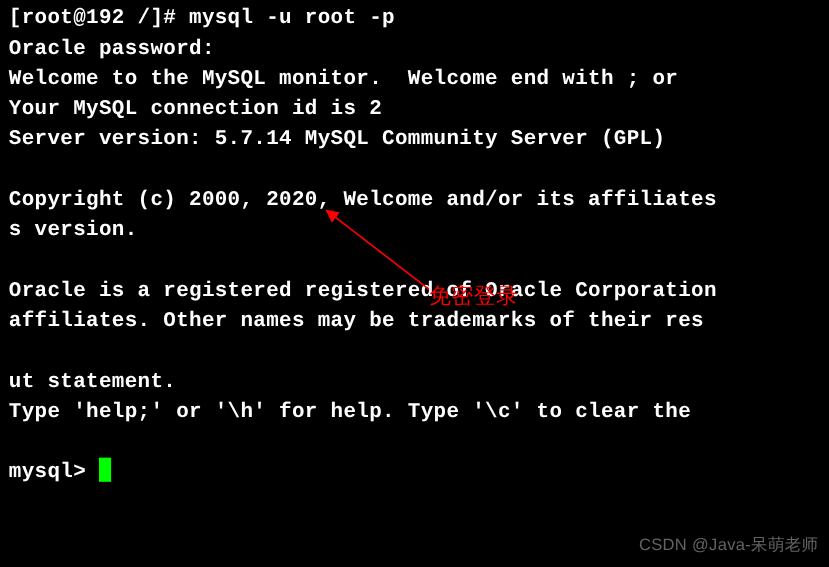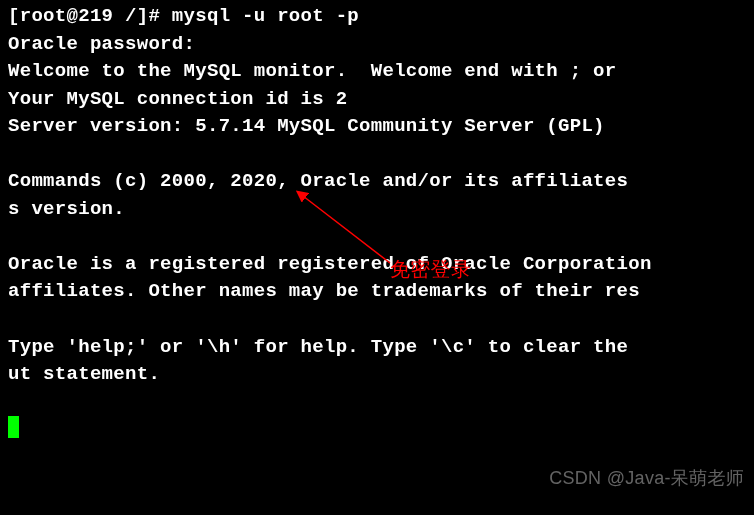--- a/index.html
+++ b/index.html
@@ -43,50 +43,50 @@
       display: inline-block;
       width: 11px;
       height: 22px;
       background: #00ff00;
       vertical-align: middle;
       margin-bottom: 4px;
     }
     .watermark {
       position: absolute;
       right: 10px;
-      bottom: 24px;
+      bottom: 8px;
       color: rgba(180,180,180,0.55);
       font-family: sans-serif;
-      font-size: 18px;
+      font-size: 15px;
       font-weight: normal;
     }
     .blank-line {
       height: 1.45em;
     }
   </style>
 </head>
 <body>
 
 <div>
-  <div class="terminal-line">[root@219 /]# mysql -u root -p</div>
+  <div class="terminal-line">[root@192 /]# mysql -u root -p</div>
   <div class="terminal-line">Oracle password:</div>
   <div class="terminal-line">Welcome to the MySQL monitor.  Welcome end with ; or </div>
   <div class="terminal-line">Your MySQL connection id is 2</div>
   <div class="terminal-line">Server version: 5.7.14 MySQL Community Server (GPL)</div>
   <div class="terminal-line blank-line"></div>
-  <div class="terminal-line">Commands (c) 2000, 2020, Oracle and/or its affiliates</div>
+  <div class="terminal-line">Copyright (c) 2000, 2020, Welcome and/or its affiliates</div>
   <div class="terminal-line">s version.</div>
   <div class="terminal-line blank-line"></div>
   <div class="terminal-line">Oracle is a registered registered of Oracle Corporation</div>
   <div class="terminal-line">affiliates. Other names may be trademarks of their res</div>
   <div class="terminal-line blank-line"></div>
+  <div class="terminal-line">ut statement.</div>
   <div class="terminal-line">Type 'help;' or '\h' for help. Type '\c' to clear the </div>
-  <div class="terminal-line">ut statement.</div>
   <div class="terminal-line blank-line"></div>
-  <div class="terminal-line"><span class="cursor-block"></span></div>
+  <div class="terminal-line"><span>mysql&gt; </span><span class="cursor-block"></span></div>
 </div>
 
 <svg class="arrow-svg" width="110" height="90">
   <defs>
     <marker id="arrowhead" markerWidth="8" markerHeight="8" refX="2" refY="4" orient="auto">
       <polygon points="0 0, 8 4, 0 8" fill="#ff0000"></polygon>
     </marker>
   </defs>
   <line x1="95" y1="75" x2="8" y2="8" stroke="#ff0000" stroke-width="1.5" marker-end="url(#arrowhead)"></line>
 </svg>

